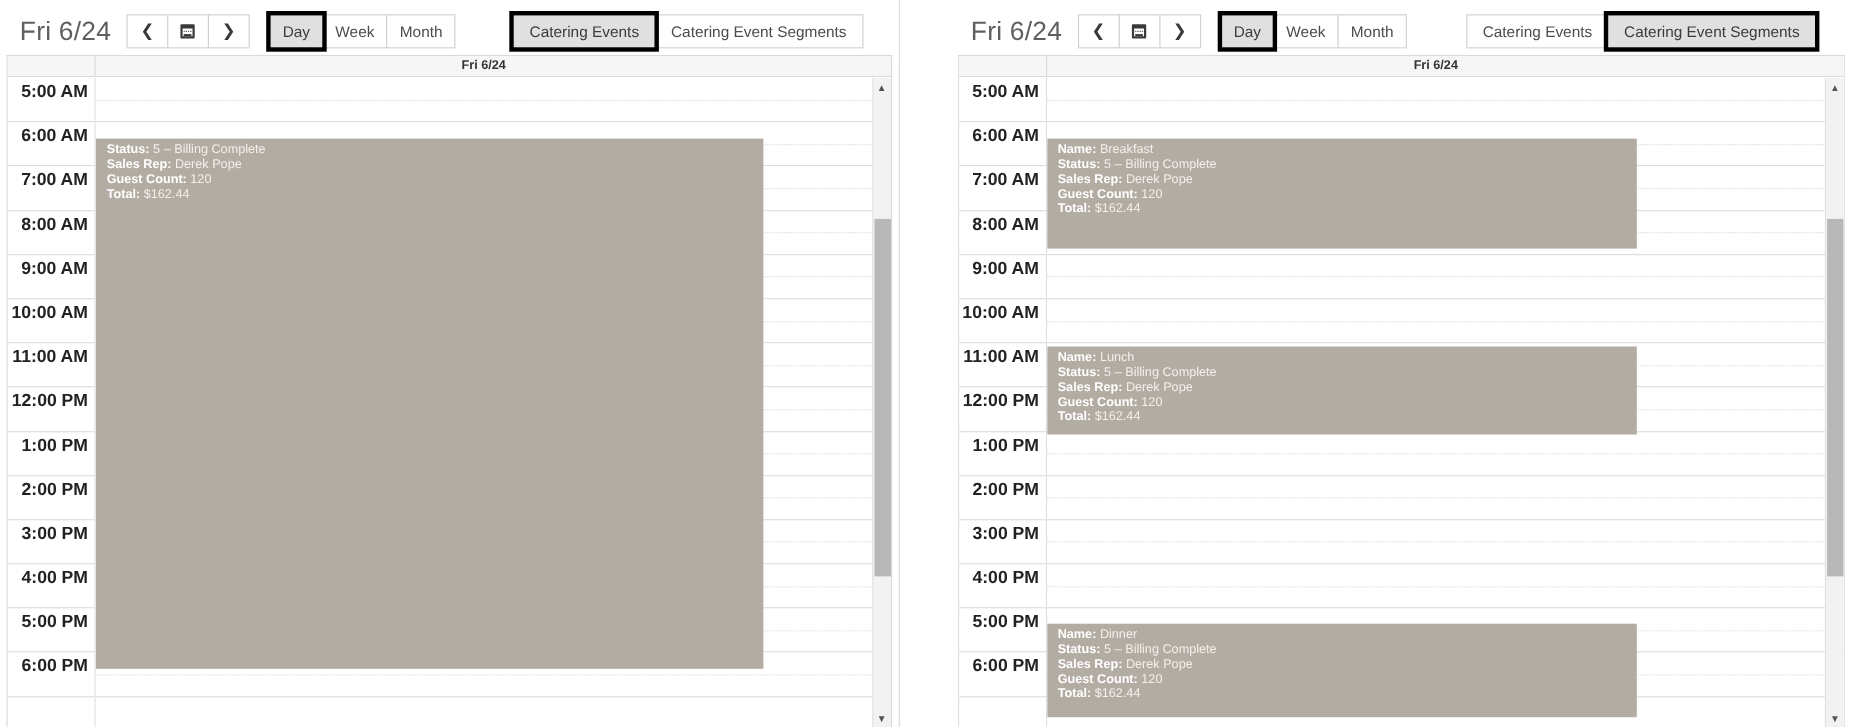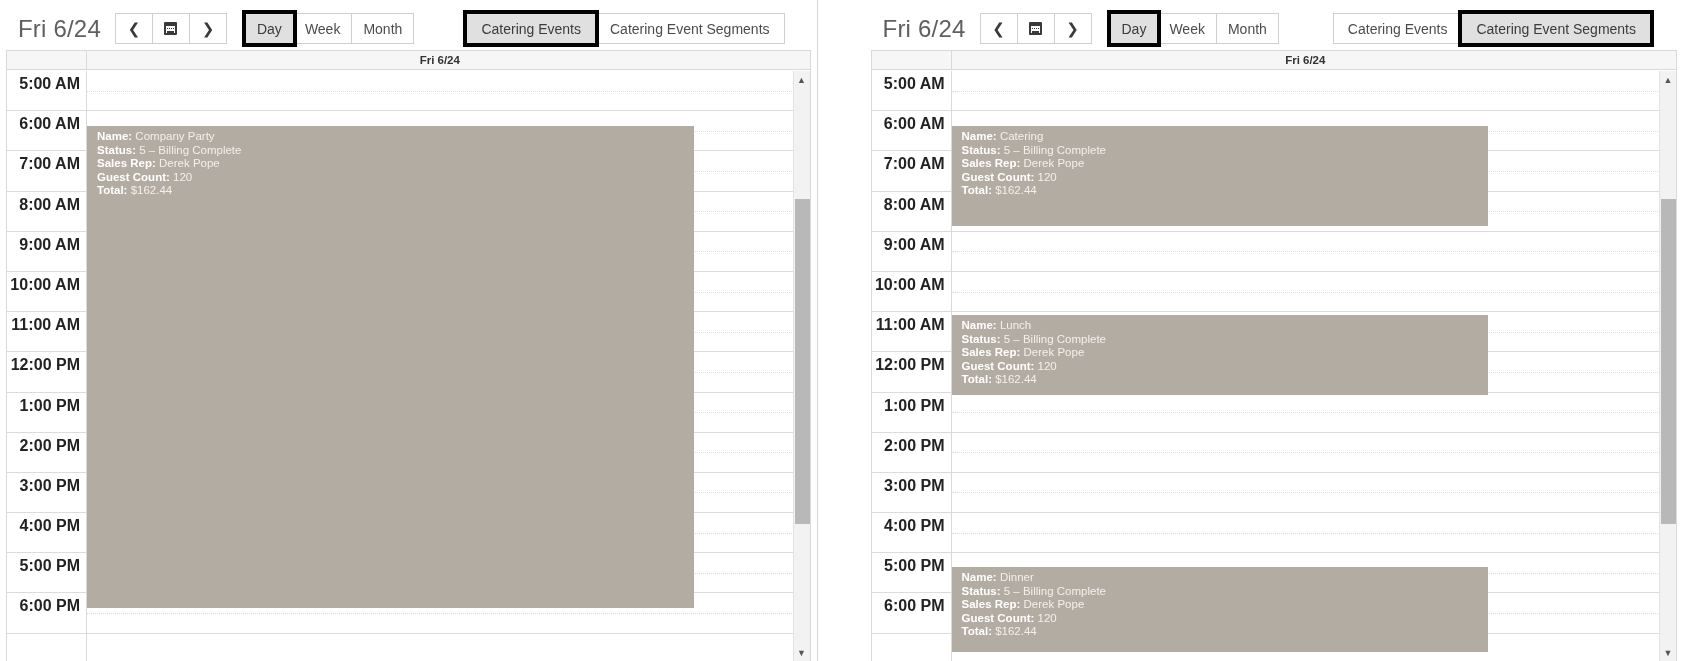--- a/index.html
+++ b/index.html
@@ -281,21 +281,20 @@
             <div class="slot"></div>
             <div class="slot"></div>
             <div class="slot"></div>
             <div class="slot"></div>
             <div class="slot"></div>
             <div class="slot"></div>
             <div class="slot"></div>
             <div class="slot"></div>
             <div class="slot"></div>
             <div class="event" style="top: 55px; height: 482px; left: 0%; width: 84%; background: rgb(179, 172, 163);">
-              <div class="row"><span class="lbl">Name:</span> <span class="val">Company Party</span></div>
               <div class="row"><span class="lbl">Status:</span> <span class="val">5 – Billing Complete</span></div>
               <div class="row"><span class="lbl">Sales Rep:</span> <span class="val">Derek Pope</span></div>
               <div class="row"><span class="lbl">Guest Count:</span> <span class="val">120</span></div>
               <div class="row"><span class="lbl">Total:</span> <span class="val">$162.44</span></div>
             </div>
           </div>
         </div>
         <div class="vscroll">
           <div class="arrow up">▲</div>
           <div class="thumb" style="top: 128px; height: 325px;"></div>
@@ -388,21 +387,21 @@
             <div class="slot"></div>
             <div class="slot"></div>
             <div class="slot"></div>
             <div class="slot"></div>
             <div class="slot"></div>
             <div class="slot"></div>
             <div class="slot"></div>
             <div class="slot"></div>
             <div class="slot"></div>
             <div class="event" style="top: 55px; height: 100px; left: 0%; width: 74%; background: rgb(179, 172, 163);">
-              <div class="row"><span class="lbl">Name:</span> <span class="val">Catering</span></div>
+              <div class="row"><span class="lbl">Name:</span> <span class="val">Breakfast</span></div>
               <div class="row"><span class="lbl">Status:</span> <span class="val">5 – Billing Complete</span></div>
               <div class="row"><span class="lbl">Sales Rep:</span> <span class="val">Derek Pope</span></div>
               <div class="row"><span class="lbl">Guest Count:</span> <span class="val">120</span></div>
               <div class="row"><span class="lbl">Total:</span> <span class="val">$162.44</span></div>
             </div>
             <div class="event" style="top: 244px; height: 80px; left: 0%; width: 74%; background: rgb(179, 172, 163);">
               <div class="row"><span class="lbl">Name:</span> <span class="val">Lunch</span></div>
               <div class="row"><span class="lbl">Status:</span> <span class="val">5 – Billing Complete</span></div>
               <div class="row"><span class="lbl">Sales Rep:</span> <span class="val">Derek Pope</span></div>
               <div class="row"><span class="lbl">Guest Count:</span> <span class="val">120</span></div>

